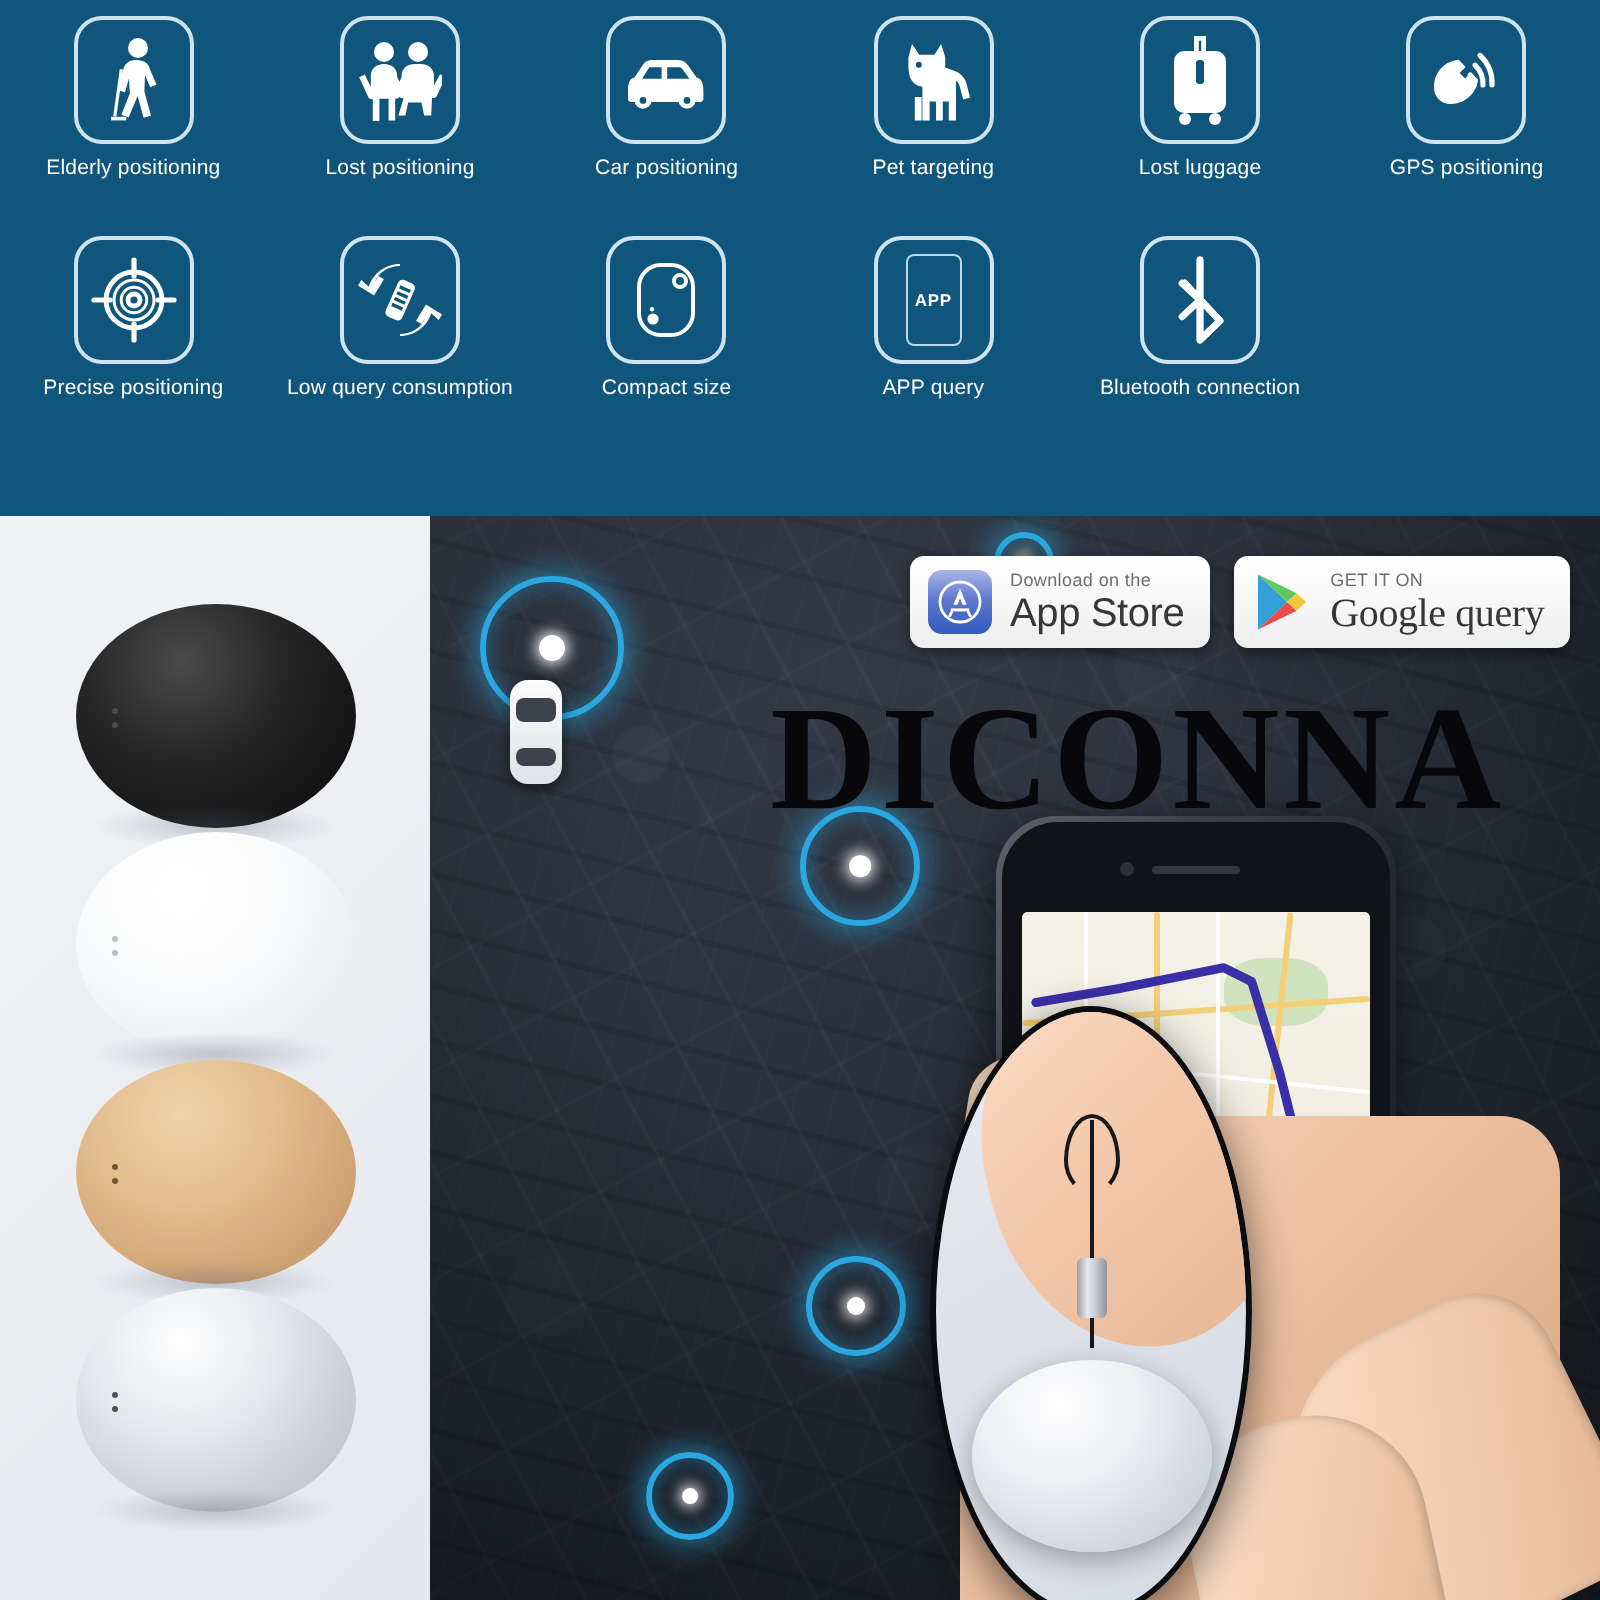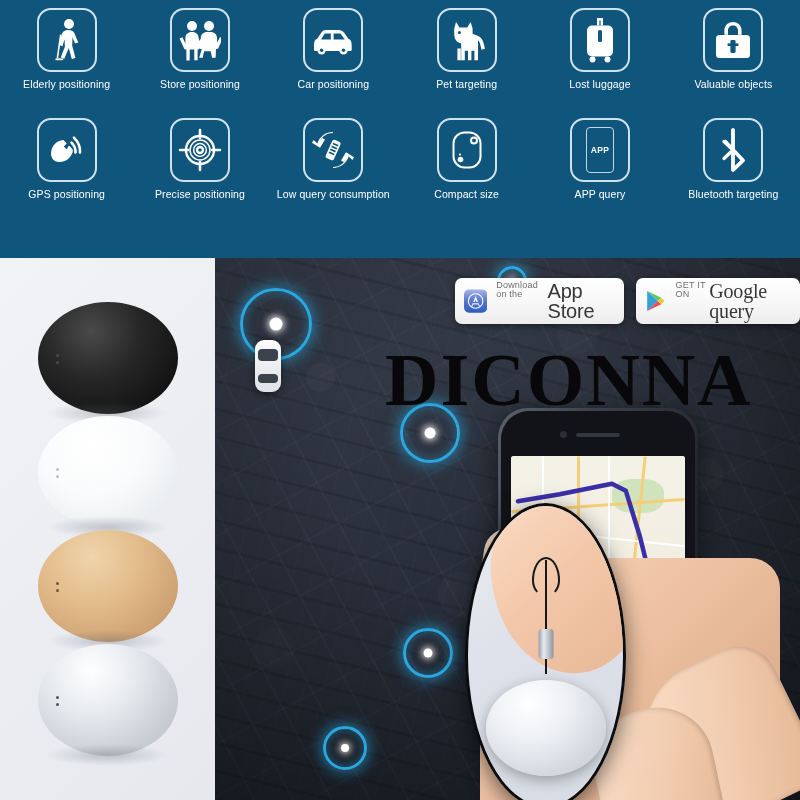--- a/index.html
+++ b/index.html
@@ -70,21 +70,21 @@
 
   
   .watermark{position:absolute;left:170px;top:85px;font-family:"Liberation Serif",serif;
     font-size:74px;font-weight:700;color:#08080a;letter-spacing:2px;line-height:1;white-space:nowrap;}
 
   
   .badges{position:absolute;left:240px;top:20px;display:flex;gap:12px;}
   .badge{height:46px;background:linear-gradient(180deg,#ffffff 0%,#f7f7f7 55%,#ededed 100%);
     border-radius:7px;display:flex;align-items:center;padding:0 13px 0 9px;gap:9px;
     box-shadow:0 2px 7px rgba(0,0,0,.45);}
-  .badge .txt{display:flex;flex-direction:row;justify-content:center;line-height:1;}
+  .badge .txt{display:flex;flex-direction:column;justify-content:center;line-height:1;}
   .badge .small{font-size:9px;color:#6d6d6d;letter-spacing:.2px;margin-bottom:2px;}
   .badge .big{font-size:20px;color:#37373a;letter-spacing:-.2px;}
   .badge .big.g{font-family:"Liberation Serif",serif;font-size:20px;}
 
   
   .oval{position:absolute;left:250px;top:245px;width:155px;height:300px;border-radius:50%;
     overflow:hidden;border:3px solid #0c0d10;
     background:linear-gradient(150deg,#e9ebf1 0%,#dfe2ea 40%,#d6dae3 100%);
     box-shadow:0 6px 22px rgba(0,0,0,.55);}
   .oval .hand{position:absolute;left:16%;top:-6%;width:96%;height:62%;border-radius:48% 44% 52% 50%;
@@ -153,21 +153,21 @@
         <div class="tile">
           <svg width="42" height="44" viewBox="0 0 42 44">
               <g fill="#fff">
             <circle cx="13" cy="8" r="5"></circle>
             <path d="M13 14c-4.2 0-6.6 2.6-6.6 6v5.5l-3-6.3-2.8 1.4 4.4 9.6c.4.9 1 1.4 2 1.4h.4v10.9h3.3V31.4h4.6v10.9h3.3V31.4h.4c1 0 1.6-.5 2-1.4l4.4-9.6-2.8-1.4-3 6.3V20c0-3.4-2.4-6-6.6-6z"></path>
             <circle cx="30" cy="8" r="5"></circle>
             <path d="M30 14c-4.2 0-6.6 2.6-6.6 6v4.8l-3-5.6-2.8 1.4 4.3 9.2c.4.9 1 1.3 2 1.3h.5l-2.6 8.6h3.5l1.4-6.5h6.6l1.4 6.5h3.5L38.6 31h.5c1 0 1.6-.4 2-1.3l4.3-9.2-2.8-1.4-3 5.6V20c0-3.4-2.4-6-6.6-6z" transform="translate(-1.6)"></path>
           </g>
             </svg>
         </div>
-        <div class="feature-label nosel">Store positioning</div>
+        <div class="feature-label nosel">Lost positioning</div>
       </div>
 
       <div class="feature-cell">
         <div class="tile">
           <svg width="46" height="30" viewBox="0 0 46 30">
               <g fill="#fff">
             <path d="M4 20.5c0-4.2 1-6.2 3.2-6.7l4.2-6.3C12.4 5.8 14 5 16.2 5h12.5c2.4 0 4 .9 5.3 2.6l4.3 6.2c2.4.6 3.4 2.6 3.4 6.7v3.9c0 1-.6 1.6-1.6 1.6H5.6c-1 0-1.6-.6-1.6-1.6z"></path>
             <path d="M14.7 8.6h6.1v5.8H11z" fill="#10567C"></path>
             <path d="M23.6 8.6h5.6c1 0 1.6.3 2.2 1.1l3.3 4.7H23.6z" fill="#10567C"></path>
             <circle cx="11.5" cy="25.2" r="4.2"></circle>
@@ -201,33 +201,20 @@
             <rect x="4" y="8.5" width="26" height="31" rx="5"></rect>
             <rect x="15" y="13" width="4" height="12" rx="1.6" fill="#10567C"></rect>
             <circle cx="9.5" cy="42.5" r="3"></circle>
                 <circle cx="24.5" cy="42.5" r="3"></circle>
           </g>
             </svg>
         </div>
         <div class="feature-label nosel">Lost luggage</div>
       </div>
 
-      <div class="feature-cell">
-        <div class="tile">
-          <svg width="40" height="40" viewBox="0 0 40 40">
-              <g fill="#fff">
-            <path d="M20 2c-5.2 0-8.6 3.6-8.6 8.6v4.2h3.6v-4.2c0-3.2 2-5.2 5-5.2s5 2 5 5.2v4.2h3.6v-4.2C28.6 5.6 25.2 2 20 2z"></path>
-            <rect x="3" y="15" width="34" height="23" rx="3.6"></rect>
-            <rect x="17.4" y="20" width="5.2" height="13" rx="1.4" fill="#10567C"></rect>
-            <rect x="14.6" y="23.4" width="10.8" height="2.6" fill="#10567C"></rect>
-          </g>
-            </svg>
-        </div>
-        <div class="feature-label nosel">Valuable objects</div>
-      </div>
 
       <div class="feature-cell">
         <div class="tile">
           <svg width="44" height="42" viewBox="0 0 44 42">
               <g fill="none" stroke="#fff" stroke-width="2.6" stroke-linecap="round">
             <path d="M24 18.5a7 7 0 0 1 2 5"></path>
                 <path d="M26.5 13.6a13 13 0 0 1 4 9.9"></path>
                 <path d="M29 8.7a19 19 0 0 1 6 14.8"></path>
           </g>
               <path fill="#fff" d="M6 24.5c0-7.5 5.4-13 12.4-13.6l3.4 3.6-3 3 2.8 2.8 3-3 3.4 3.6C27.4 27.2 21.8 33 14.4 33 9.4 33 6 29.6 6 24.5z"></path>
@@ -293,21 +280,21 @@
         <div class="feature-label nosel">APP query</div>
       </div>
 
       <div class="feature-cell">
         <div class="tile">
           <svg width="30" height="46" viewBox="0 0 30 46">
             <path d="M13 23L4 14.6M13 23L4 31.4M13 3v40l10-9.6L5.4 14.6" fill="none" stroke="#fff" stroke-width="3.4" stroke-linejoin="round" stroke-linecap="round" transform="translate(2,0)"></path>
             <path d="M15 3v40l10-9.6L7.4 14.6" fill="none" stroke="#fff" stroke-width="3.4" stroke-linejoin="round" stroke-linecap="round"></path>
           </svg>
         </div>
-        <div class="feature-label nosel">Bluetooth targeting</div>
+        <div class="feature-label nosel">Bluetooth connection</div>
       </div>
 
     </div>
   </div>
 
   <div class="lower">
 
     <div class="product-col">
       <div class="puck puck-black">
         <div class="dots">

